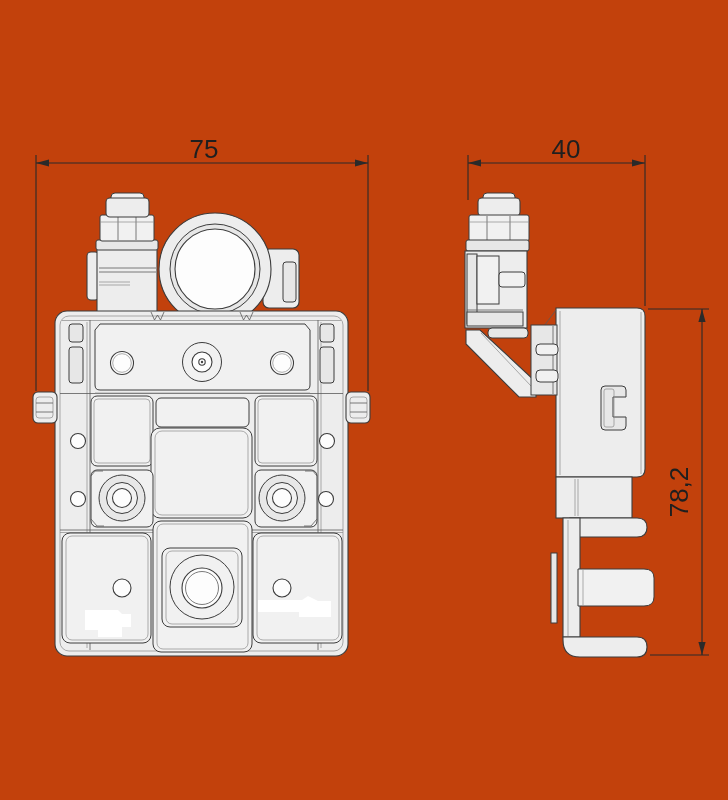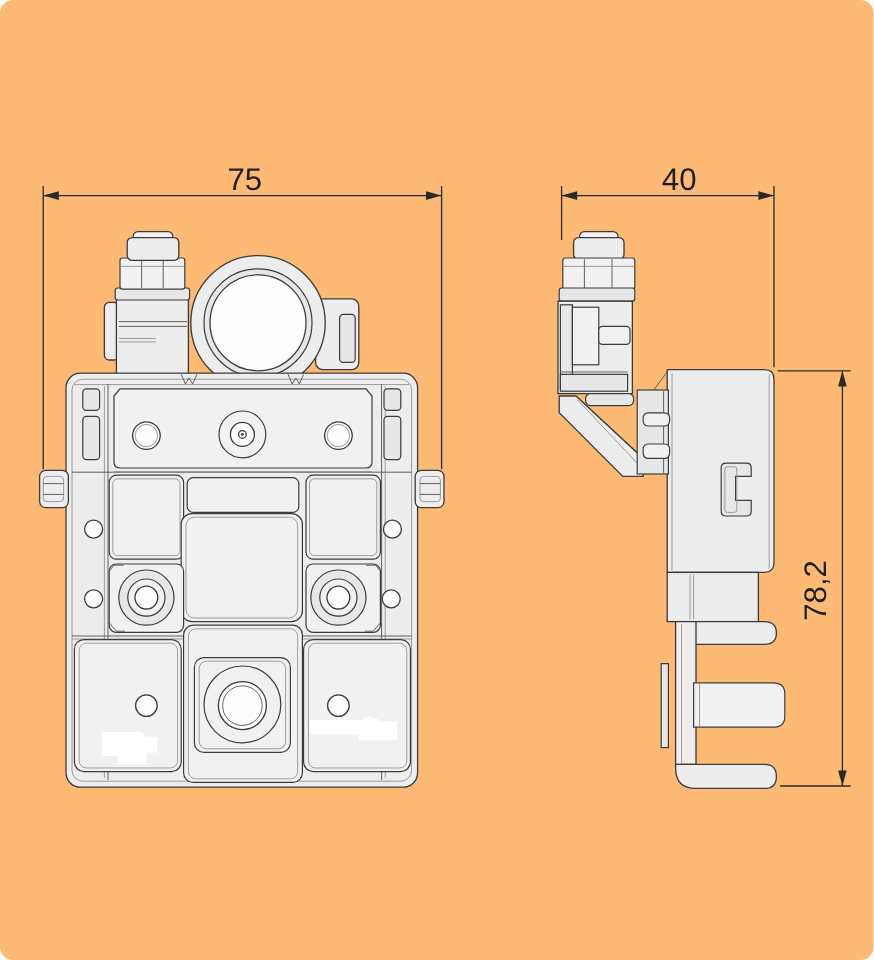--- a/index.html
+++ b/index.html
@@ -1,17 +1,17 @@
 <!DOCTYPE html>
 <html><head>
 <meta charset="utf-8">
 <style>
   html,body{margin:0;padding:0;background:#ffffff;}
-  .canvas{position:relative;width:728px;height:800px;background:#fdba74;overflow:hidden;
-          font-family:"Liberation Sans",sans-serif;border-radius:11px;}
+  .canvas{position:relative;width:728px;height:800px;background:#c2410c;overflow:hidden;
+          font-family:"Liberation Sans",sans-serif;}
   svg{display:block;}
   .ol   {fill:#ededed;stroke:#3c3c3c;stroke-width:1.1;}
   .ol2  {fill:#f1f1f1;stroke:#3c3c3c;stroke-width:1;}
   .ol3  {fill:#e7e7e7;stroke:#3c3c3c;stroke-width:1;}
   .hole {fill:#fdfdfd;stroke:#3c3c3c;stroke-width:1.1;}
   .thin {fill:none;stroke:#8a8a8a;stroke-width:0.7;}
   .mid  {fill:none;stroke:#5a5a5a;stroke-width:0.8;}
   .diml {stroke:#2a2a2a;stroke-width:1.1;fill:none;}
   .dimf {fill:#2a2a2a;stroke:none;}
   .dimtext{font-family:"Liberation Sans",sans-serif;font-size:26px;fill:#1f1f1f;}

